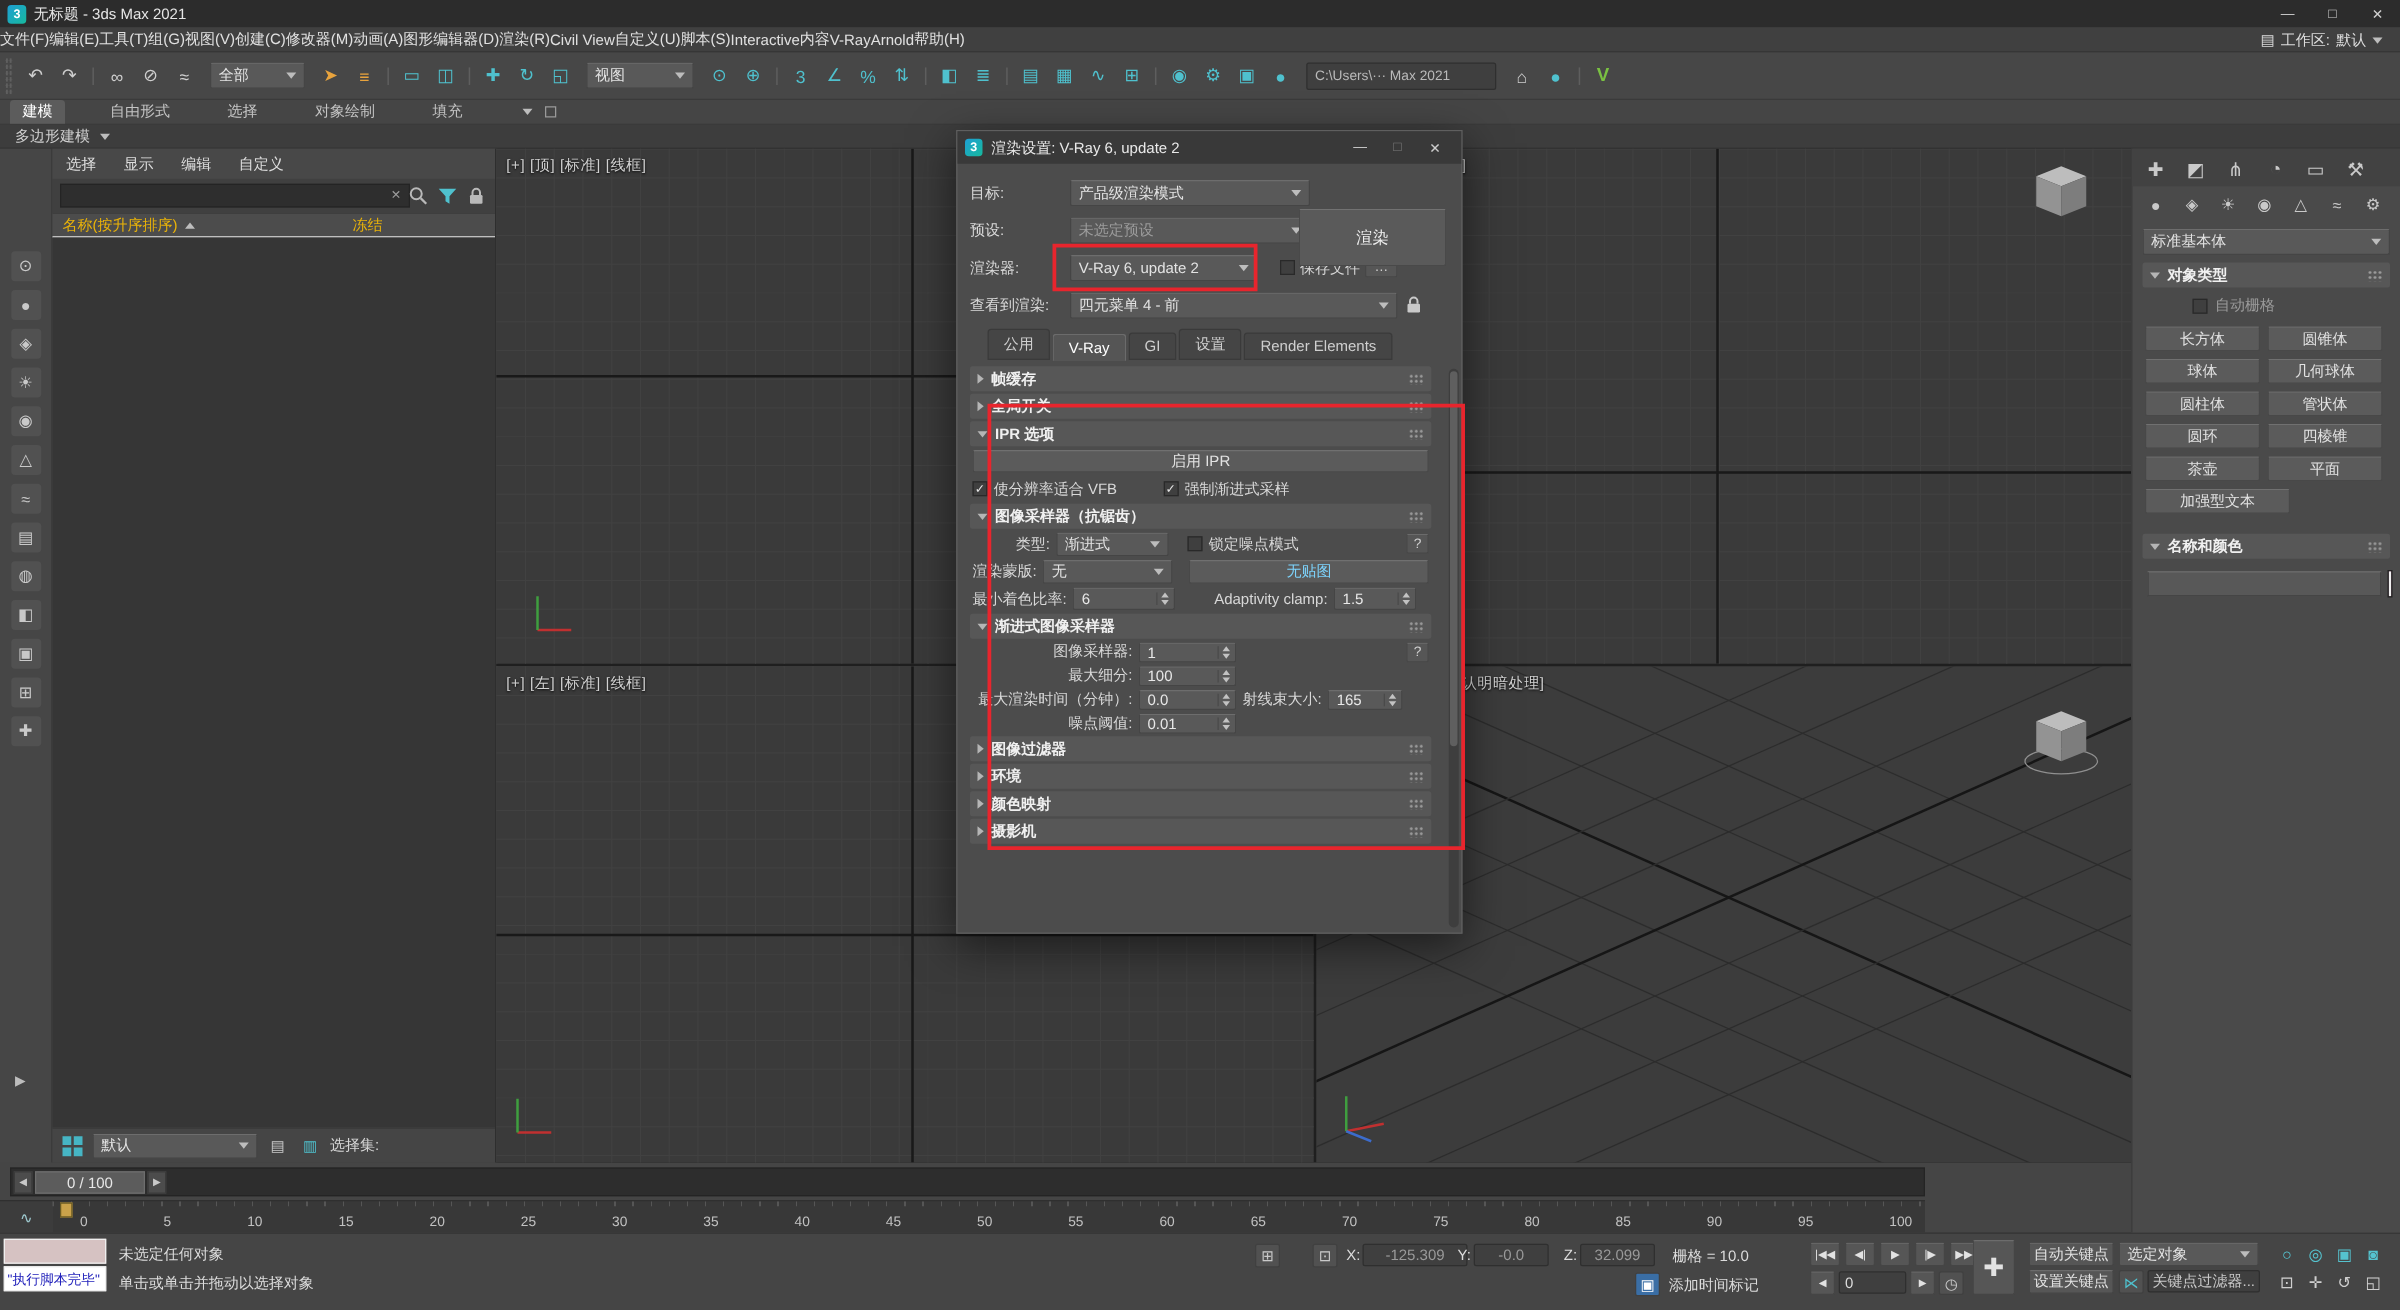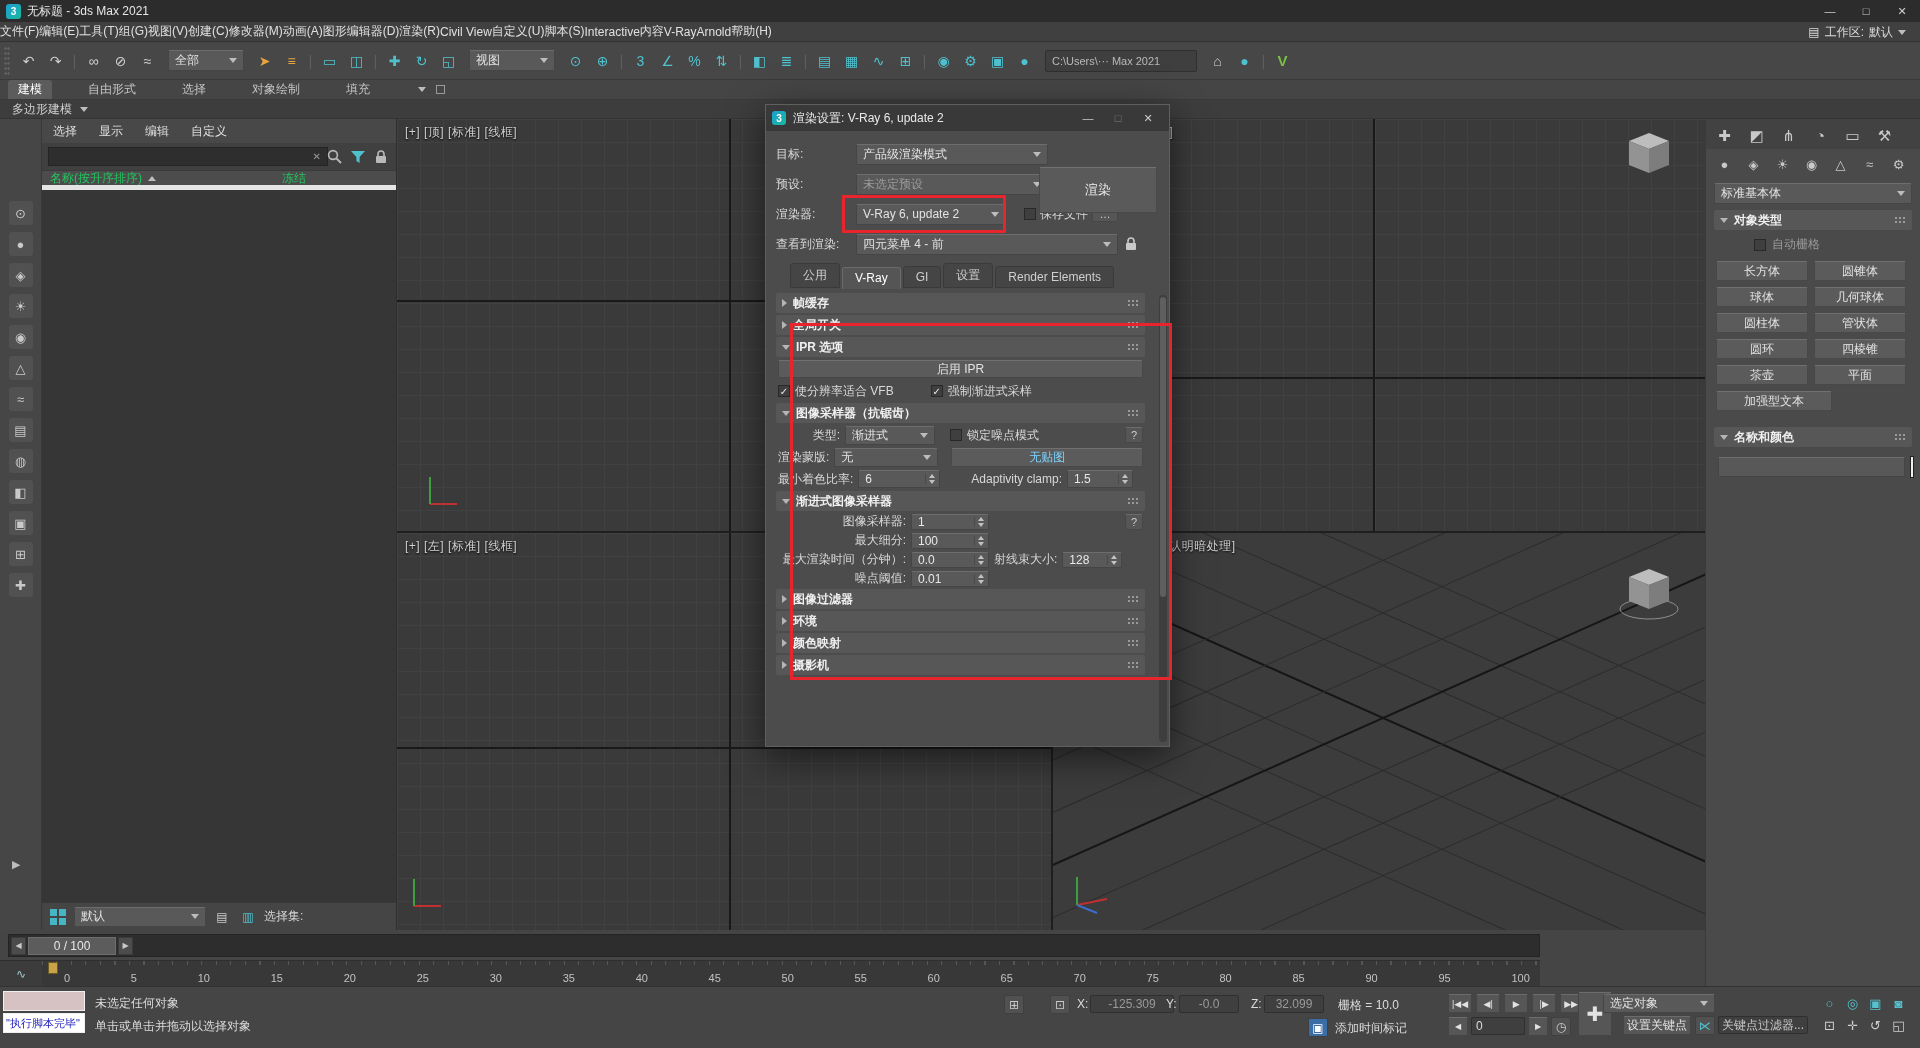--- a/index.html
+++ b/index.html
@@ -48,21 +48,21 @@
 
 #strip{left:0;top:119px;width:42px;height:811px;background:#464646;border-right:1px solid #383838;display:flex;flex-direction:column;align-items:center;padding-top:82px;gap:7px}
 #strip .ico{width:24px;height:24px;background:#515151;font-size:13px}
 #stripx{position:absolute;left:12px;top:858px;color:#bdbdbd;font-size:11px}
 #explorer{left:42px;top:119px;width:355px;height:811px;background:#404040;border-right:1px solid #2e2e2e;display:flex;flex-direction:column}
 #exmenus{height:24px;background:#484848;display:flex;align-items:center}
 #exmenus .mi{padding:0 11px;color:#dedede}
 #exsearch{height:27px;display:flex;align-items:center;gap:5px;padding:0 6px}
 #exsearch input{flex:1;height:19px;background:#2e2e2e;border:1px solid #242424;color:#ddd;padding:0 4px;font-size:11px}
 #exsearch .sx{color:#9a9a9a;font-size:10px;margin-left:-20px;z-index:2}
-#exhead{height:20px;background:#4c4c4c;border-top:1px solid #3a3a3a;border-bottom:5px solid #e5e5e5;display:flex;align-items:center;gap:6px;padding:0 8px;color:#22c55e}
+#exhead{height:20px;background:#4c4c4c;border-top:1px solid #3a3a3a;border-bottom:1px solid #e5e5e5;display:flex;align-items:center;gap:6px;padding:0 8px;color:#eab308}
 #exlist{flex:1;background:#363636}
 #exbottom{height:28px;background:#454545;border-top:1px solid #383838;display:flex;align-items:center;gap:6px;padding:0 6px}
 #exbottom .dd{width:132px;height:20px}
 #exbottom .ico{width:20px;height:20px;font-size:12px}
 
 #vpwrap{left:397px;top:119px;width:1308px;height:811px;background:#1f1f1f}
 .vp{position:absolute;overflow:hidden}
 .gridbg{background-color:#3a3a3a;background-image:linear-gradient(#414141 1px,transparent 1px),linear-gradient(90deg,#414141 1px,transparent 1px),linear-gradient(#323232 1px,transparent 1px),linear-gradient(90deg,#323232 1px,transparent 1px);background-size:23px 23px,23px 23px,115px 115px,115px 115px}
 .vplabel{position:absolute;top:5px;left:8px;color:#d2d2d2;text-shadow:0 1px 2px #000;letter-spacing:.5px}
 .axV{position:absolute;top:0;bottom:0;width:2px;background:#191919}
@@ -434,21 +434,21 @@
         <span class="sbtn2" style="position:static;min-width:24px;padding:0 3px;font-size:9px">▶</span>
         <span class="sbtn2" style="position:static;min-width:24px;padding:0 3px;font-size:9px">|▶</span>
         <span class="sbtn2" style="position:static;min-width:24px;padding:0 3px;font-size:9px">▶▶|</span>
       </div>
     <span class="sbtn2" style="left:1448px;top:30px;width:20px;font-size:8px">◀</span>
     <div class="sfld" style="left:1471px;top:30px;width:54px;color:#ddd;justify-content:flex-start;padding:0 4px">0</div>
     <span class="sbtn2" style="left:1528px;top:30px;width:20px;font-size:8px">▶</span>
     <span class="sico" style="left:1551px;top:30px">◷</span>
     <span class="sbtn2" style="left:1578px;top:5px;width:34px;height:44px;font-size:20px">✚</span>
     <span class="sbtn2" style="left:1623px;top:7px;width:68px">自动关键点</span>
-    <div class="dd" style="position:absolute;left:1603px;top:7px;width:112px;height:19px">
+    <div class="dd" style="position:absolute;left:1695px;top:7px;width:112px;height:19px">
         <span>选定对象</span>
         <span class="car"></span>
       </div>
     <span class="sbtn2" style="left:1623px;top:29px;width:68px">设置关键点</span>
     <span class="sico" style="left:1695px;top:29px;color:#4fc1ce">⋉</span>
     <div class="sfld" style="left:1718px;top:29px;width:90px;color:#c9c9c9">关键点过滤器...</div>
     <div style="position:absolute;left:1820px;top:7px;display:flex;gap:4px">
 
     <span class="navi t" style="position:static">○</span>
         <span class="navi t" style="position:static">◎</span>
@@ -672,21 +672,21 @@
           <span class="rl ra" style="width:128px">最大渲染时间（分钟）:</span>
           <div class="sp" style="width:78px;height:16px">
               <span>0.0</span>
               <span class="ud">
                 <i class="u"></i>
                 <i class="d"></i>
               </span>
             </div>
           <span class="rl">射线束大小:</span>
           <div class="sp" style="width:60px;height:16px">
-              <span>128</span>
+              <span>165</span>
               <span class="ud">
                 <i class="u"></i>
                 <i class="d"></i>
               </span>
             </div>
         </div>
         <div class="rrow" style="height:17px">
           <span class="rl ra" style="width:128px">噪点阈值:</span>
           <div class="sp" style="width:78px;height:16px">
               <span>0.01</span>

